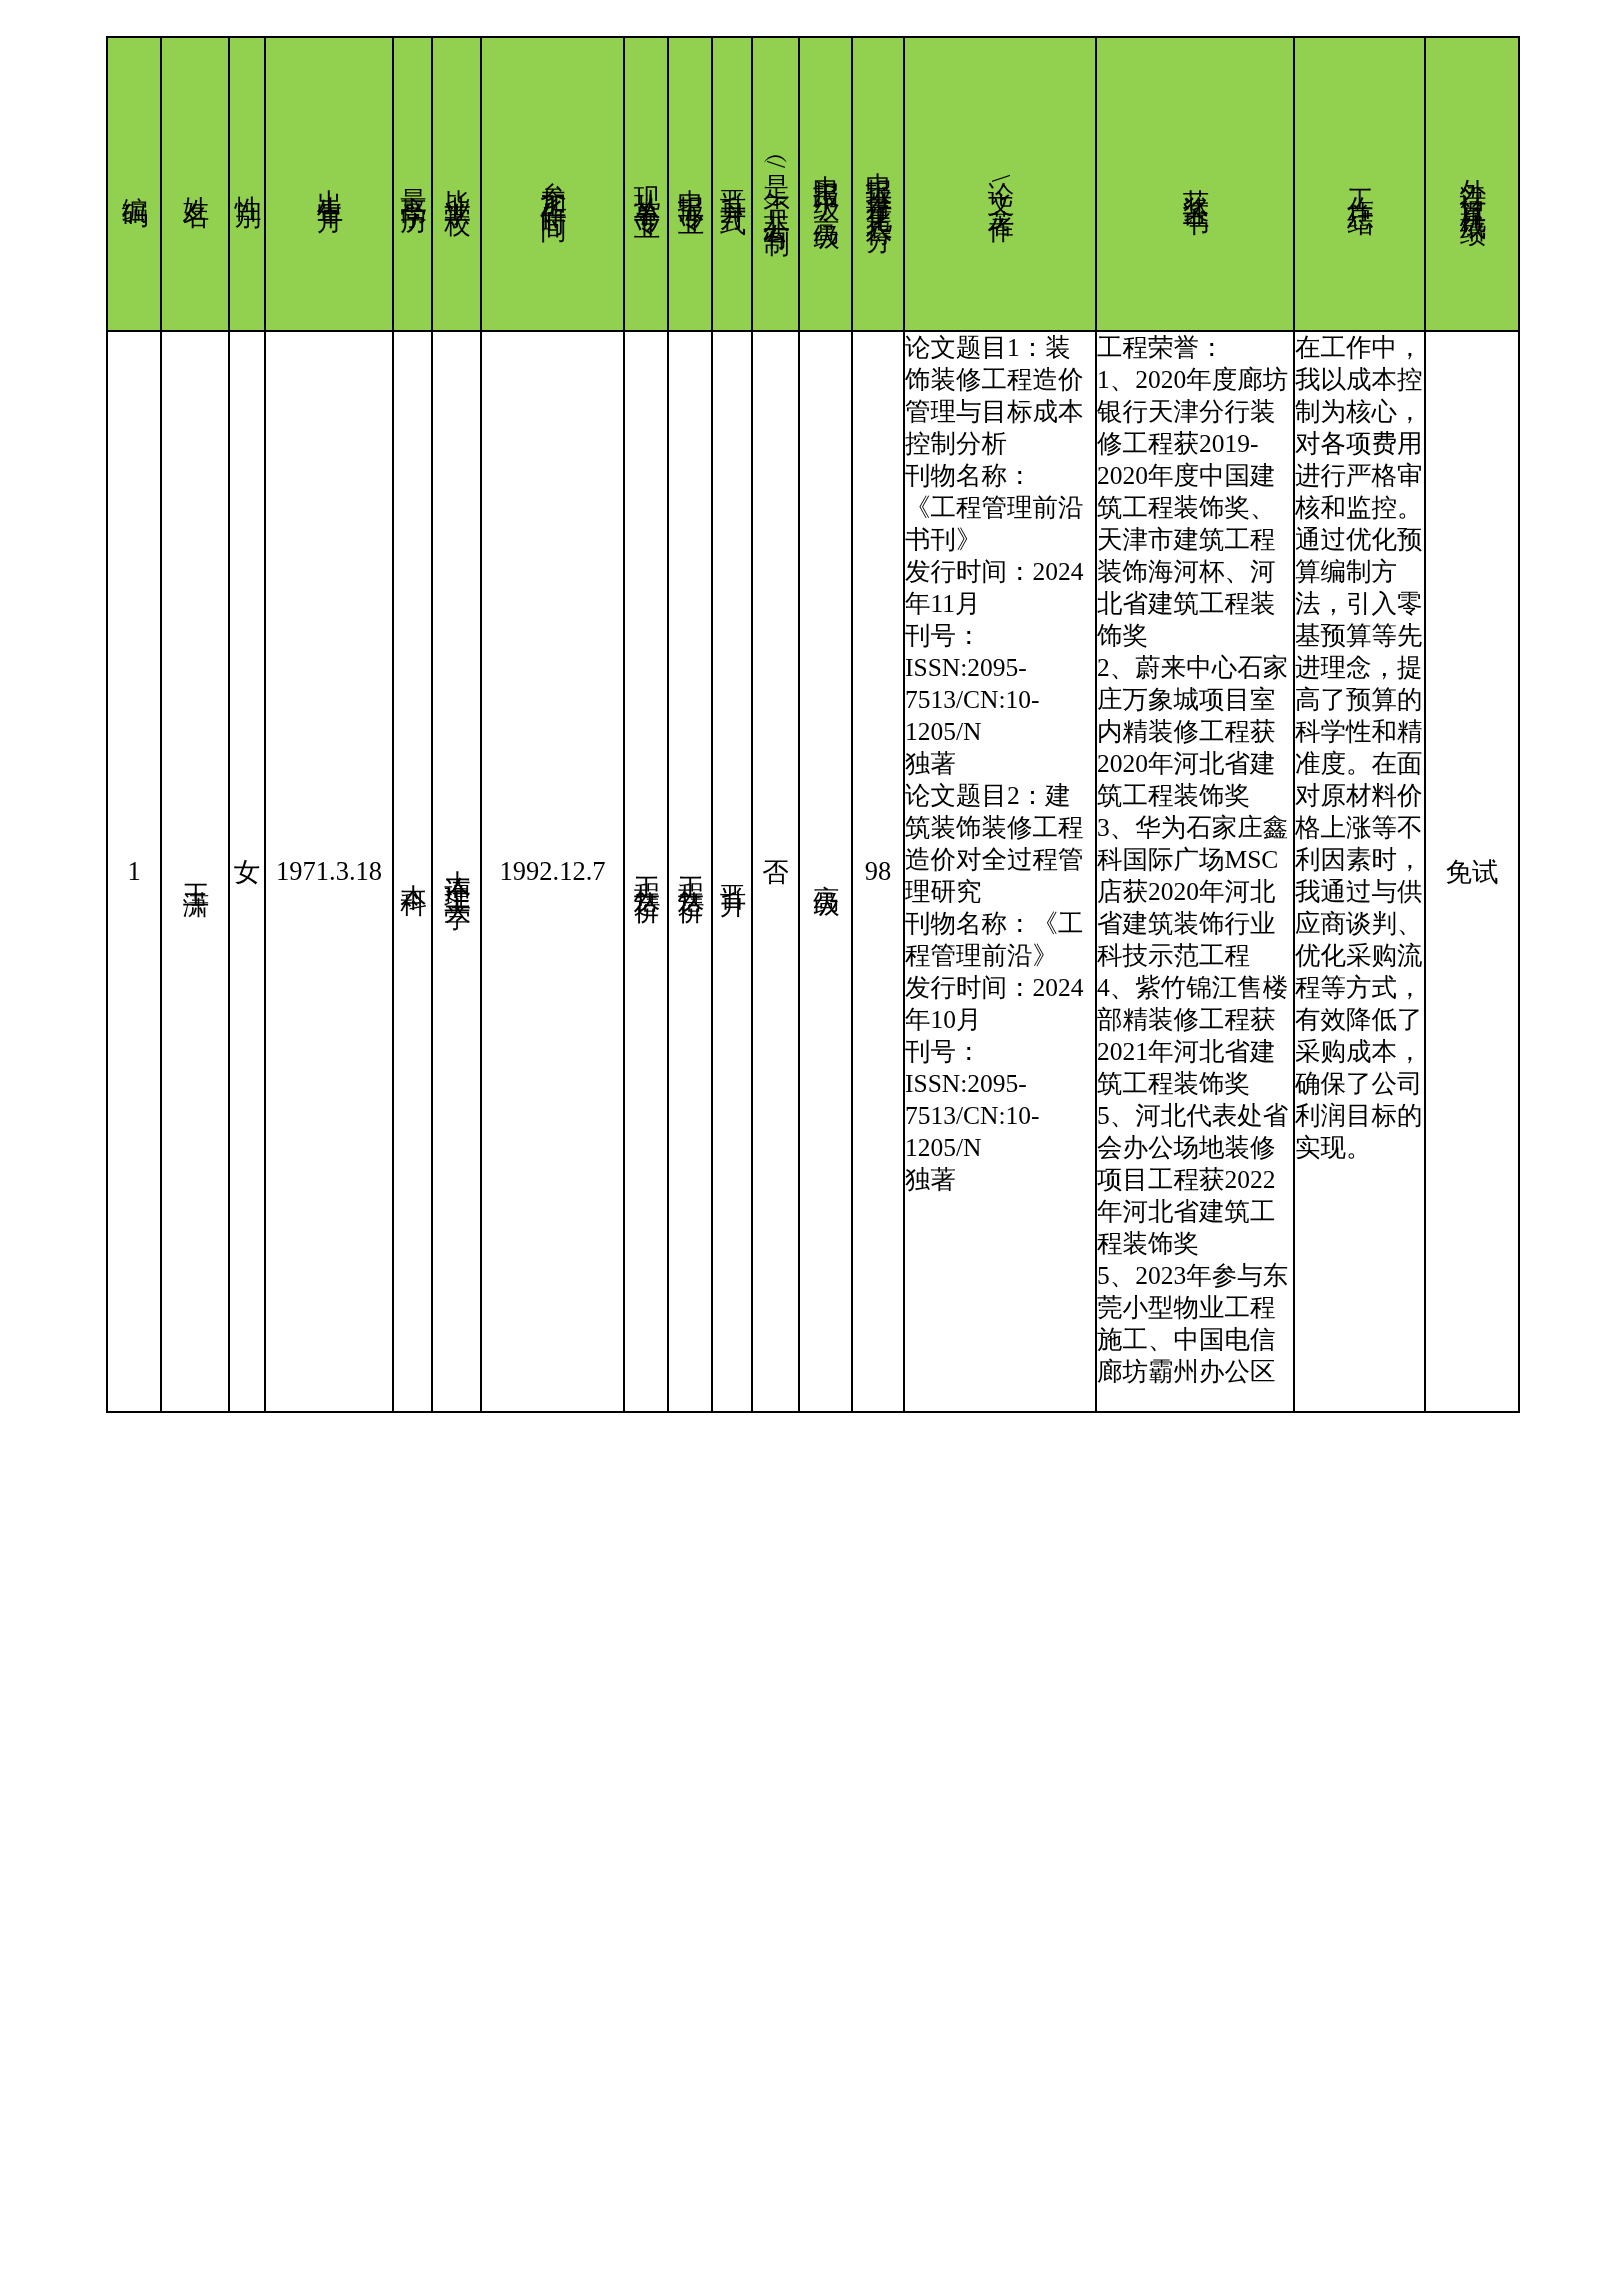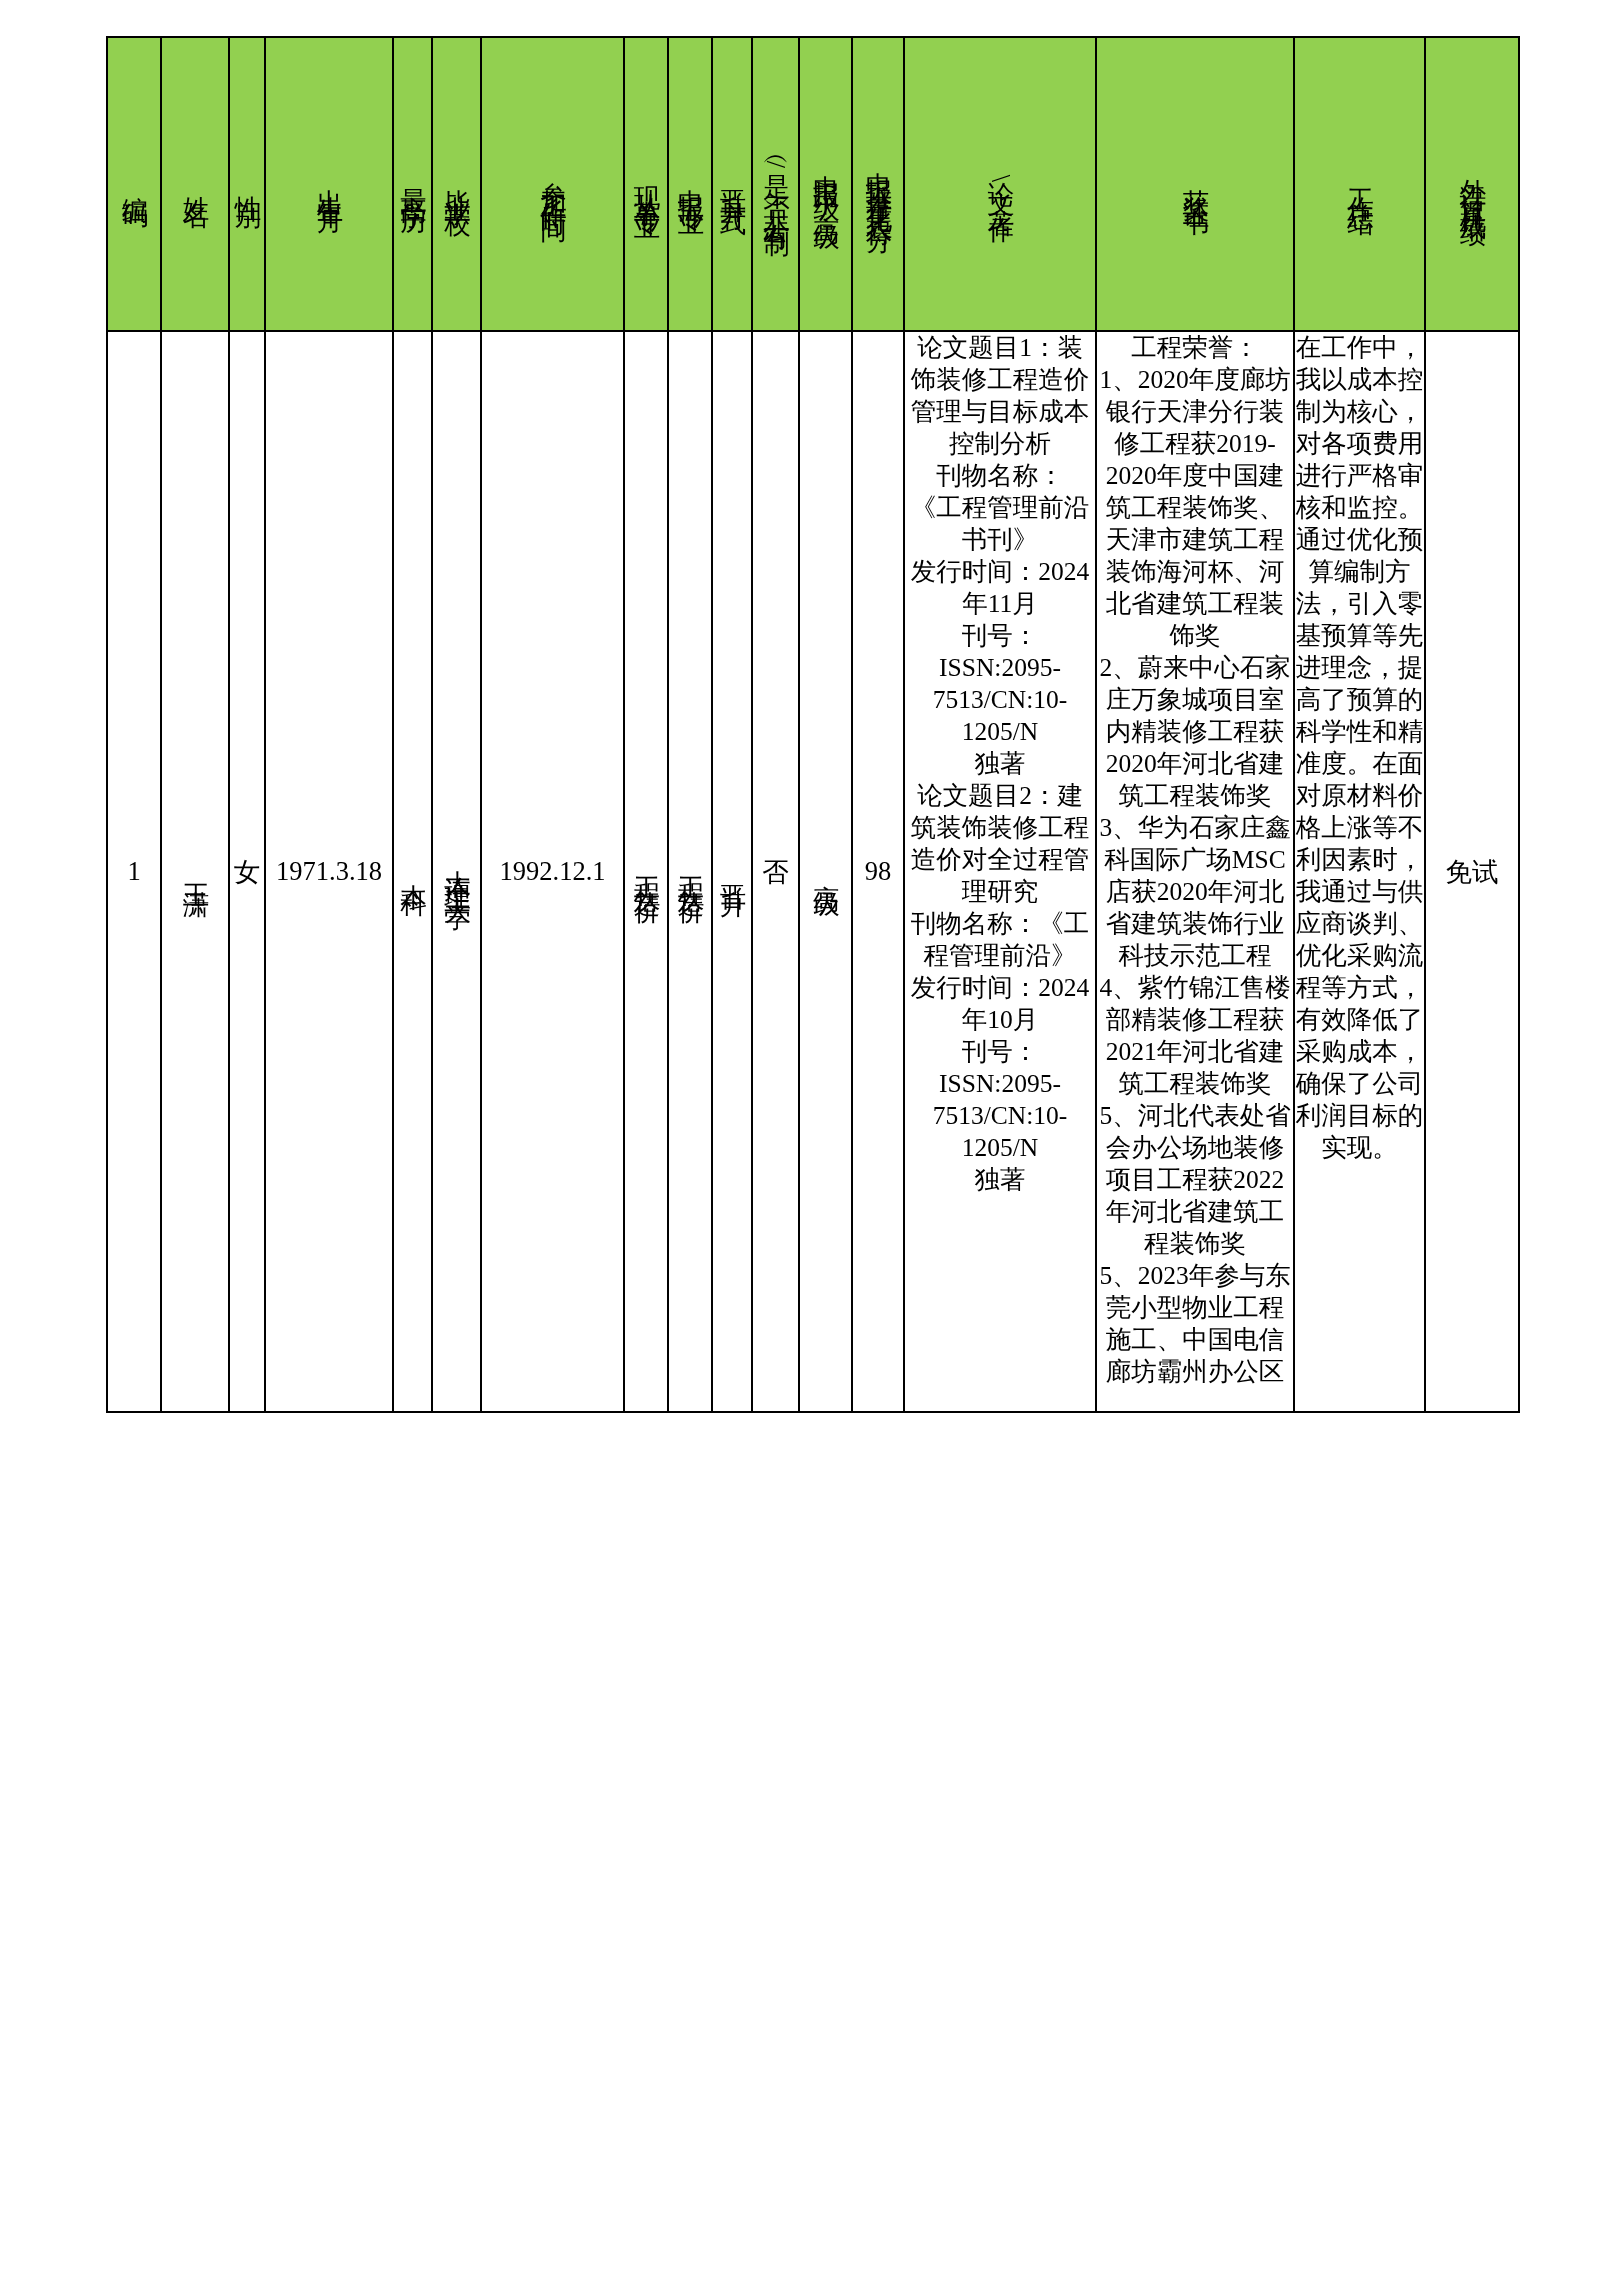--- a/index.html
+++ b/index.html
@@ -45,21 +45,21 @@
     vertical-align: middle;
     text-align: center;
   }
   td.hcenter {
     vertical-align: middle;
     text-align: center;
     font-size: 26.5px;
   }
   td.longtext {
     vertical-align: top;
-    text-align: center;
+    text-align: left;
     font-size: 25.5px;
     line-height: 32px;
     padding: 4.9px 2.9px 0 3.9px;
     white-space: pre-wrap;
     overflow-wrap: break-word;
   }
   td.papers-cell { padding-top: 27.4px; }
 </style>
 </head>
 <body>
@@ -107,21 +107,21 @@
       </tr>
     </thead>
     <tbody>
       <tr class="data-row">
         <td class="hcenter">1</td>
         <td class="vcell"><span class="vtext">王潇</span></td>
         <td class="hcenter">女</td>
         <td class="hcenter">1971.3.18</td>
         <td class="vcell"><span class="vtext">本科</span></td>
         <td class="vcell"><span class="vtext">大连理工大学</span></td>
-        <td class="hcenter">1992.12.1</td>
+        <td class="hcenter">1992.12.7</td>
         <td class="vcell"><span class="vtext">工程造价</span></td>
         <td class="vcell"><span class="vtext">工程造价</span></td>
         <td class="vcell"><span class="vtext">晋升</span></td>
         <td class="hcenter">否</td>
         <td class="vcell"><span class="vtext">高级</span></td>
         <td class="hcenter">98</td>
         <td class="longtext papers-cell">论文题目1：装饰装修工程造价管理与目标成本控制分析
 刊物名称：  《工程管理前沿书刊》
 发行时间：2024年11月
 刊号：

